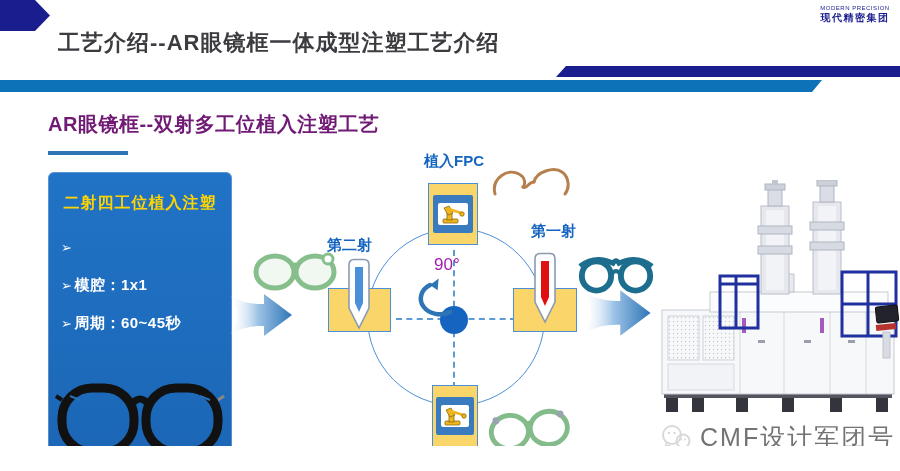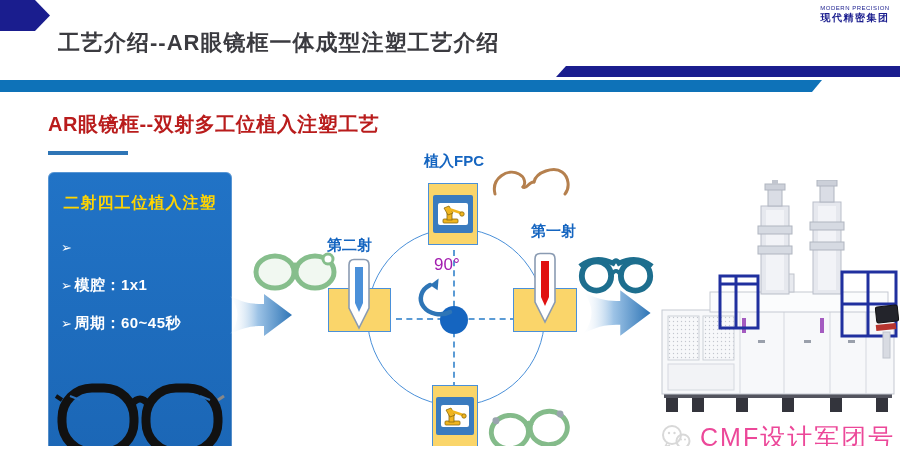--- a/index.html
+++ b/index.html
@@ -17,21 +17,21 @@
                 text-shadow:2px 2px 0 #1A1D8E;}
   .logo-en{font-size:6px;letter-spacing:.5px;color:#1A1D8E;line-height:7px;margin-top:2px;}
   .logo-cn{font-size:10px;font-weight:bold;color:#1A1D8E;letter-spacing:1.5px;line-height:12px;}
   .bar-navy{position:absolute;left:556px;top:66px;width:344px;height:11px;background:#1A1D8E;
             clip-path:polygon(10px 0,100% 0,100% 100%,0 100%);}
   .bar-blue{position:absolute;left:0;top:80px;width:822px;height:12px;background:#0E72B8;
             clip-path:polygon(0 0,100% 0,calc(100% - 10px) 100%,0 100%);}
 
   
   .subtitle{position:absolute;left:48px;top:111px;font-size:20px;font-weight:bold;
-            color:#b91c1c;letter-spacing:.5px;white-space:nowrap;}
+            color:#701a75;letter-spacing:.5px;white-space:nowrap;}
   .subtitle-underline{position:absolute;left:48px;top:151px;width:80px;height:4px;background:#2E75B6;}
 
   
   .panel{position:absolute;left:48px;top:172px;width:184px;height:296px;border-radius:6px;
          background:linear-gradient(180deg,#2173C6 0%,#1B66B5 100%);
          box-shadow:inset 0 0 0 1px rgba(255,255,255,.25);}
   .panel-title{margin-top:21px;text-align:center;font-size:16px;font-weight:bold;color:#FFD400;
                letter-spacing:1px;}
   .panel-bullets{margin:24px 0 0 13px;}
   .panel-bullet{display:flex;align-items:baseline;margin-bottom:18px;color:#fff;
@@ -79,21 +79,21 @@
 
   
   .flow-arrow-left{left:230px;top:292px;width:62px;height:48px;}
   .flow-arrow-right{left:580px;top:288px;width:74px;height:52px;}
 
   
   .machine{left:652px;top:180px;width:248px;height:238px;}
 
   
   .watermark{position:absolute;left:660px;top:421px;display:flex;align-items:center;gap:8px;}
-  .watermark-text{font-size:25px;color:#ec4899;letter-spacing:2px;white-space:nowrap;}
+  .watermark-text{font-size:25px;color:#737373;letter-spacing:2px;white-space:nowrap;}
 </style>
 </head>
 <body>
 
 <div class="slide">
 
   <svg width="0" height="0" style="position:absolute">
     <defs>
       <linearGradient id="arrowGrad" x1="0" y1="0" x2="1" y2="0">
         <stop offset="0" stop-color="#FFFFFF" stop-opacity="0.15"></stop>

